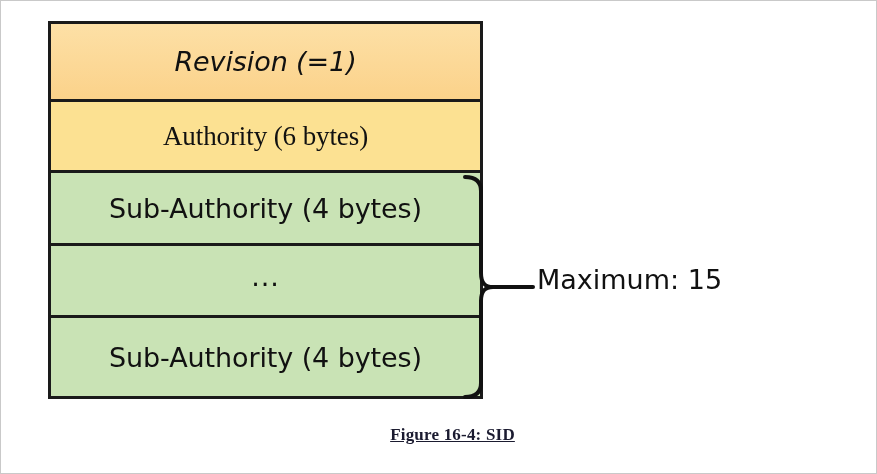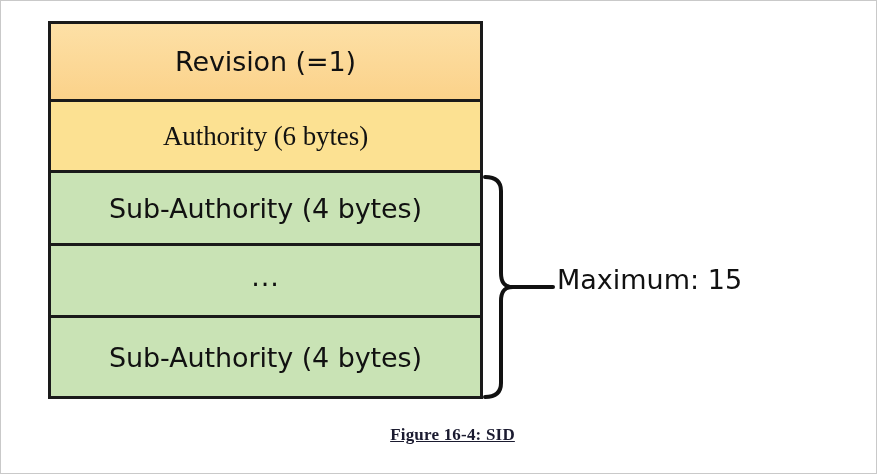--- a/index.html
+++ b/index.html
@@ -53,20 +53,21 @@
     font-size: 27px;
     line-height: 1;
     color: #111111;
     letter-spacing: -0.1px;
     white-space: nowrap;
   }
 
   .row-revision {
     flex: 0 0 75px;
     background: linear-gradient(180deg, #fde0a6 0%, #fbd28a 100%);
+    font-style: italic;
   }
   .row-authority {
     flex: 0 0 71px;
     background: #fce192;
     font-family: Liberation Serif, serif;
   }
   .row-sub1 {
     flex: 0 0 73px;
     background: #c9e3b5;
   }
@@ -84,21 +85,21 @@
     line-height: 1;
     color: #111111;
     letter-spacing: 1px;
     position: relative;
     top: -4px;
   }
 
   
   #brace-group {
     position: absolute;
-    left: 482px;
+    left: 462px;
     top: 172px;
     width: 300px;
     height: 230px;
   }
   #brace-svg {
     position: absolute;
     left: 0;
     top: 0;
   }
   #max-label {

